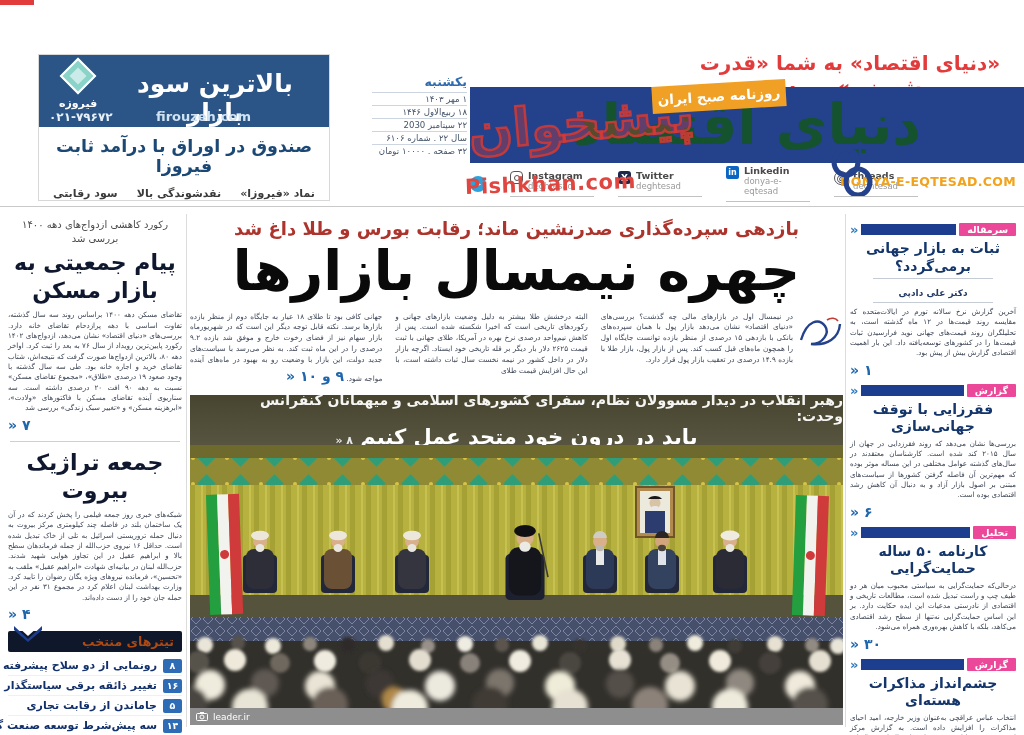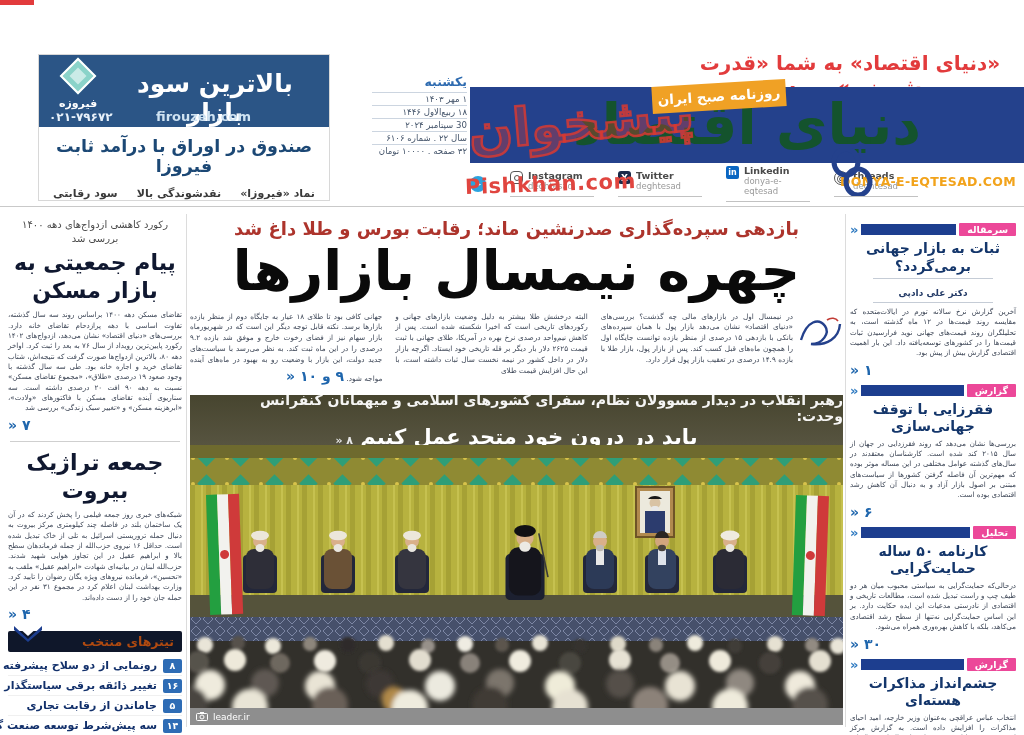--- a/index.html
+++ b/index.html
@@ -132,21 +132,21 @@
       <span>نماد «فیروزا»</span>
       <span>نقدشوندگی بالا</span>
       <span>سود رقابتی</span>
     </div>
   </div>
 
   <div class="date-block">
     <div class="date-weekday">یکشنبه</div>
     <div class="date-row">۱ مهر ۱۴۰۳</div>
     <div class="date-row">۱۸ ربیع‌الاول ۱۴۴۶</div>
-    <div class="date-row">30 سپتامبر ۲۰۲۴</div>
+    <div class="date-row">۲۲ سپتامبر 2030</div>
     <div class="date-row">سال ۲۲ . شماره ۶۱۰۶</div>
     <div class="date-row">۳۲ صفحه . ۱۰۰۰۰ تومان</div>
   </div>
 
   <div class="slogan">«دنیای اقتصاد» به شما «قدرت پیش‌بینی» می‌دهد</div>
   <div class="band"></div>
   <div class="logo-fa">دنیای اقتصاد</div>
   <div class="badge">روزنامه صبح ایران</div>
 
   <div class="social">

